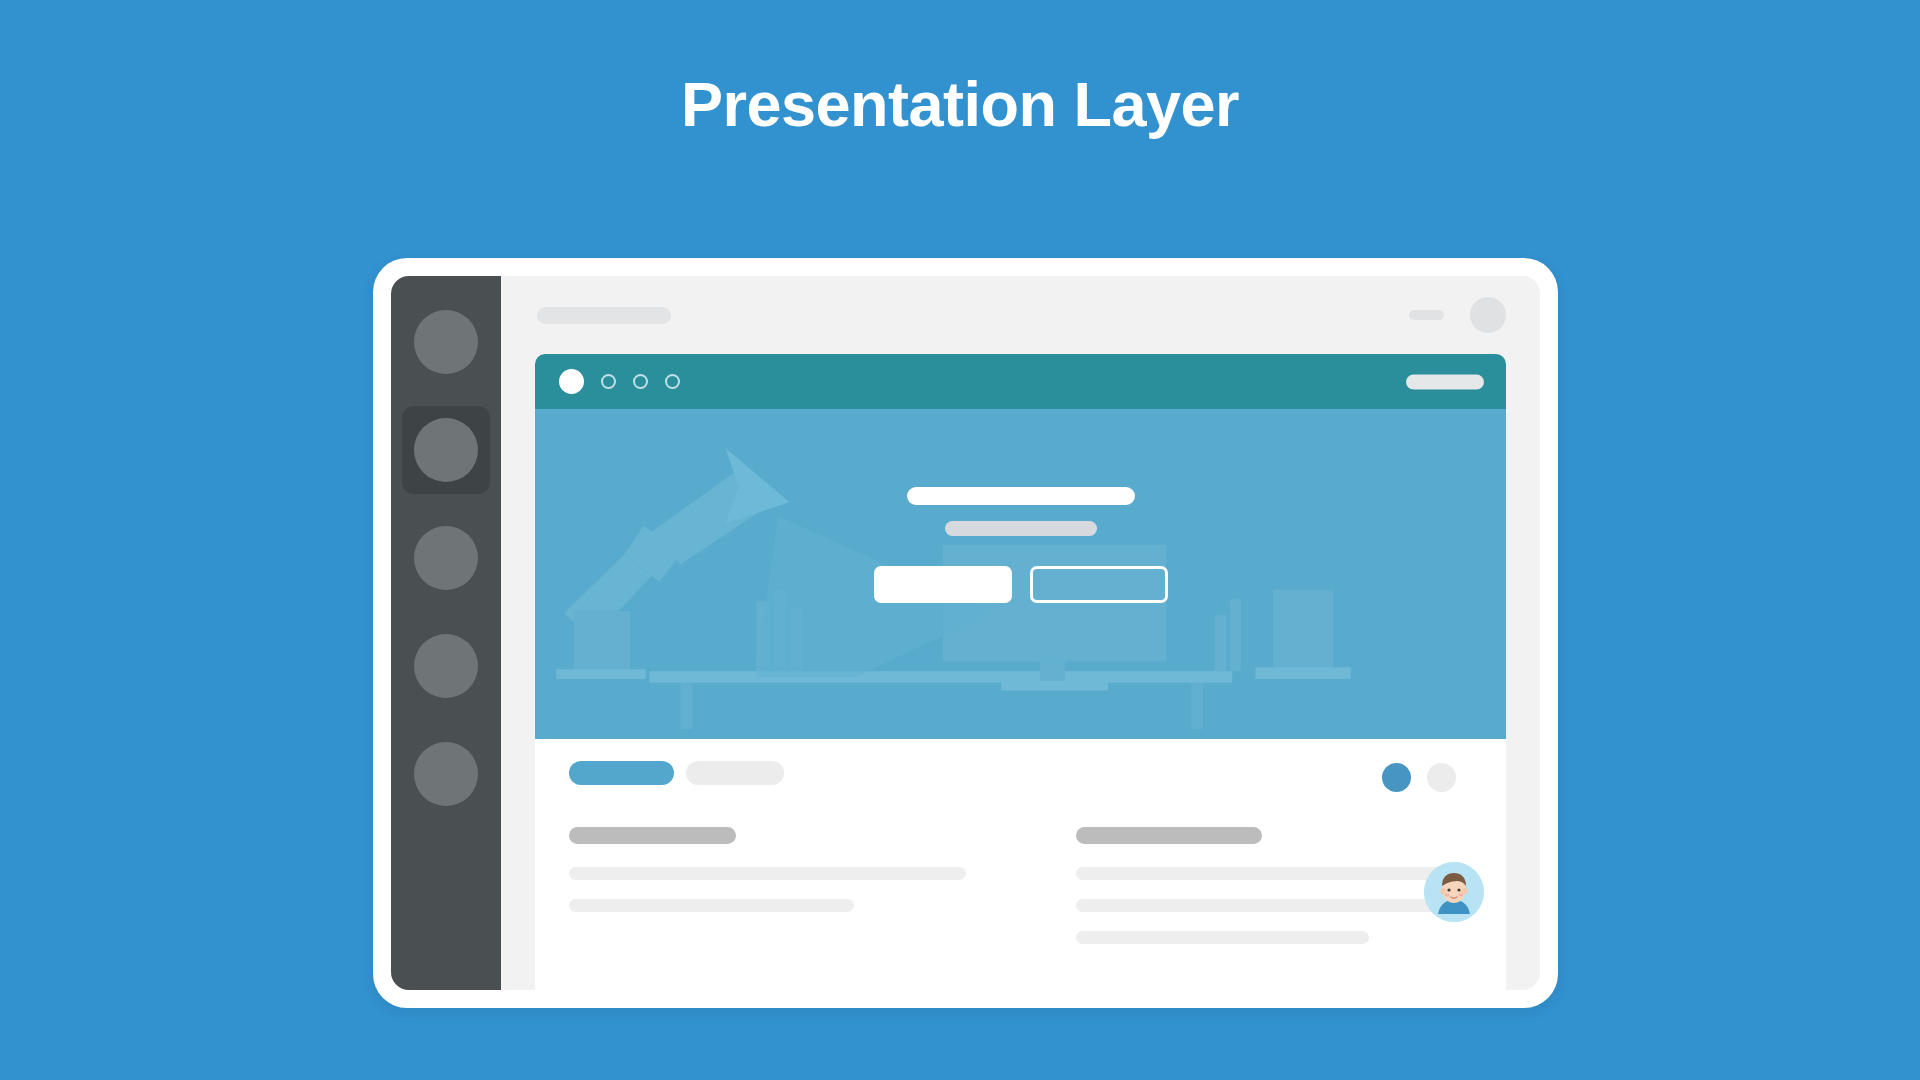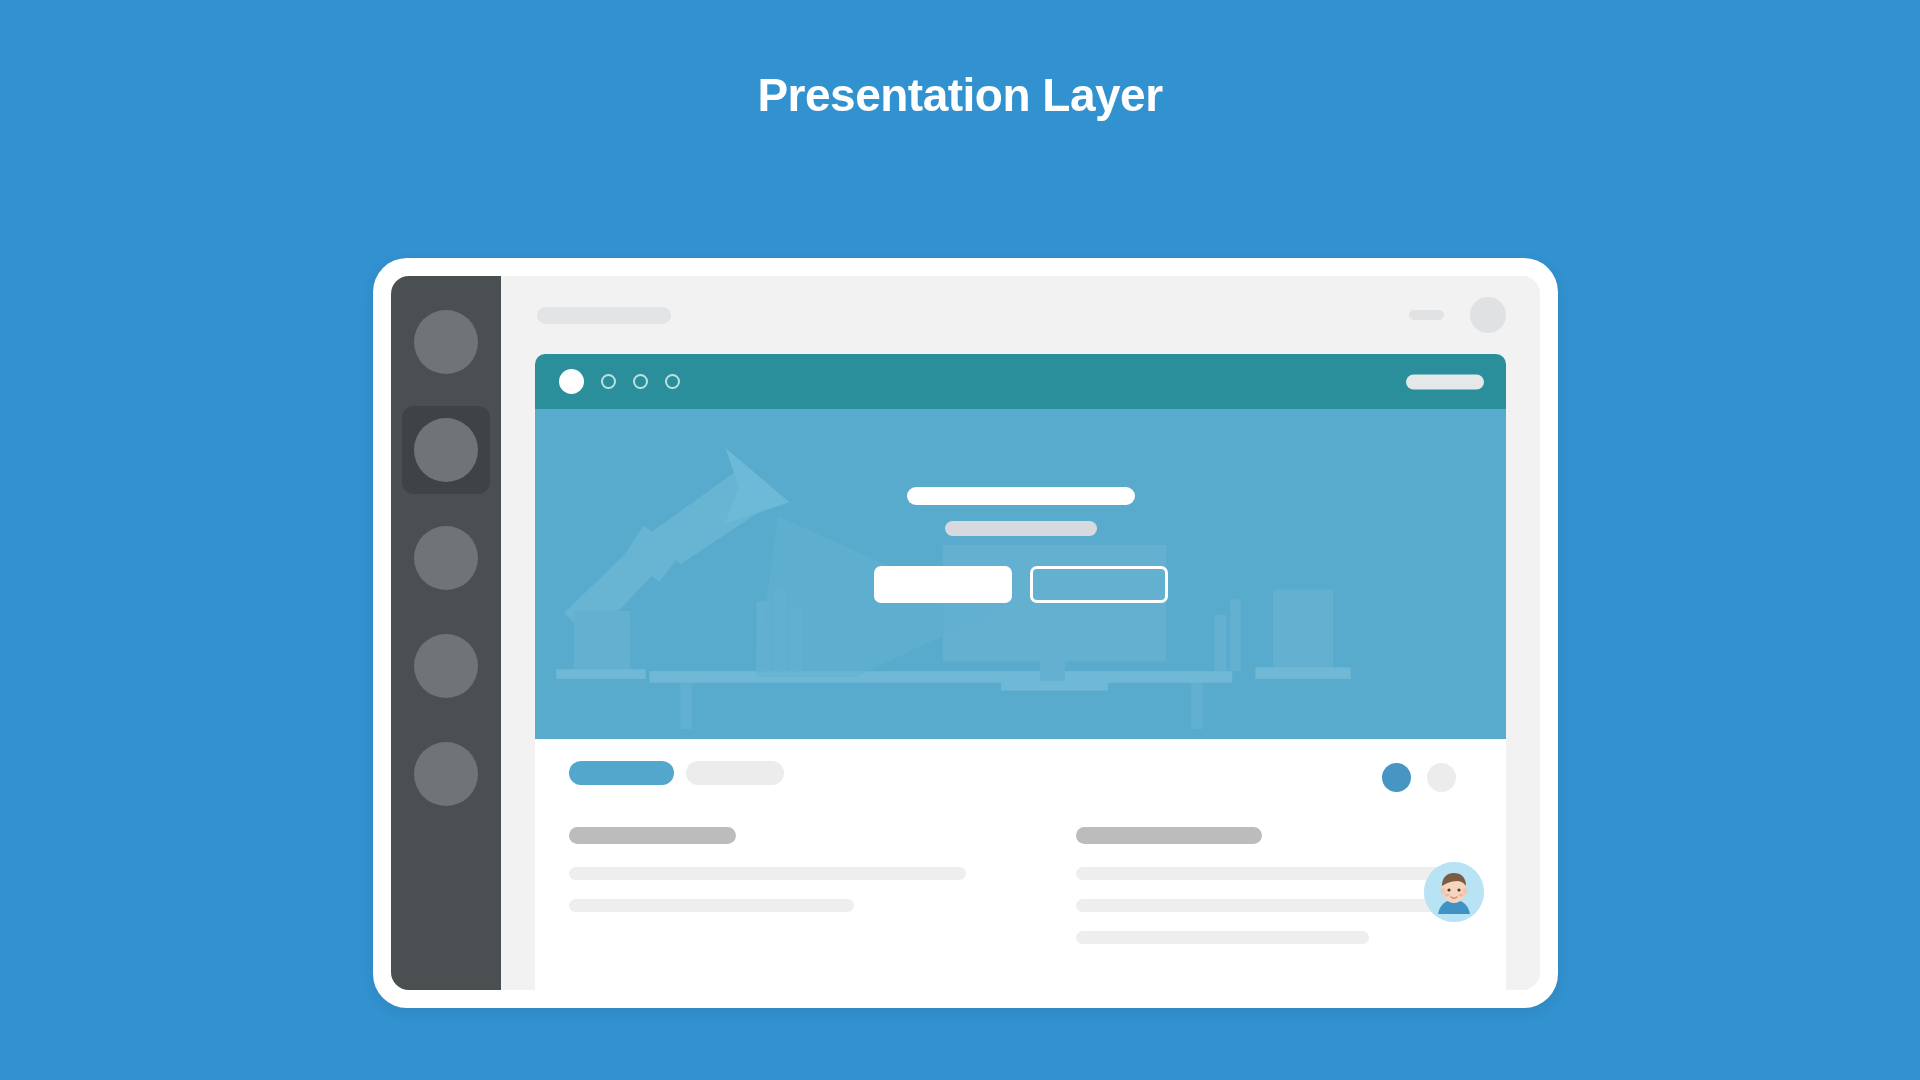--- a/index.html
+++ b/index.html
@@ -14,21 +14,21 @@
   }
 
   
   #page-title {
     position: absolute;
     top: 70px;
     left: 0;
     width: 1920px;
     text-align: center;
     color: #ffffff;
-    font-size: 46px;
+    font-size: 63px;
     font-weight: bold;
     letter-spacing: -0.5px;
     line-height: 1.1;
   }
 
   
   #device-frame {
     position: absolute;
     left: 373px;
     top: 258px;

